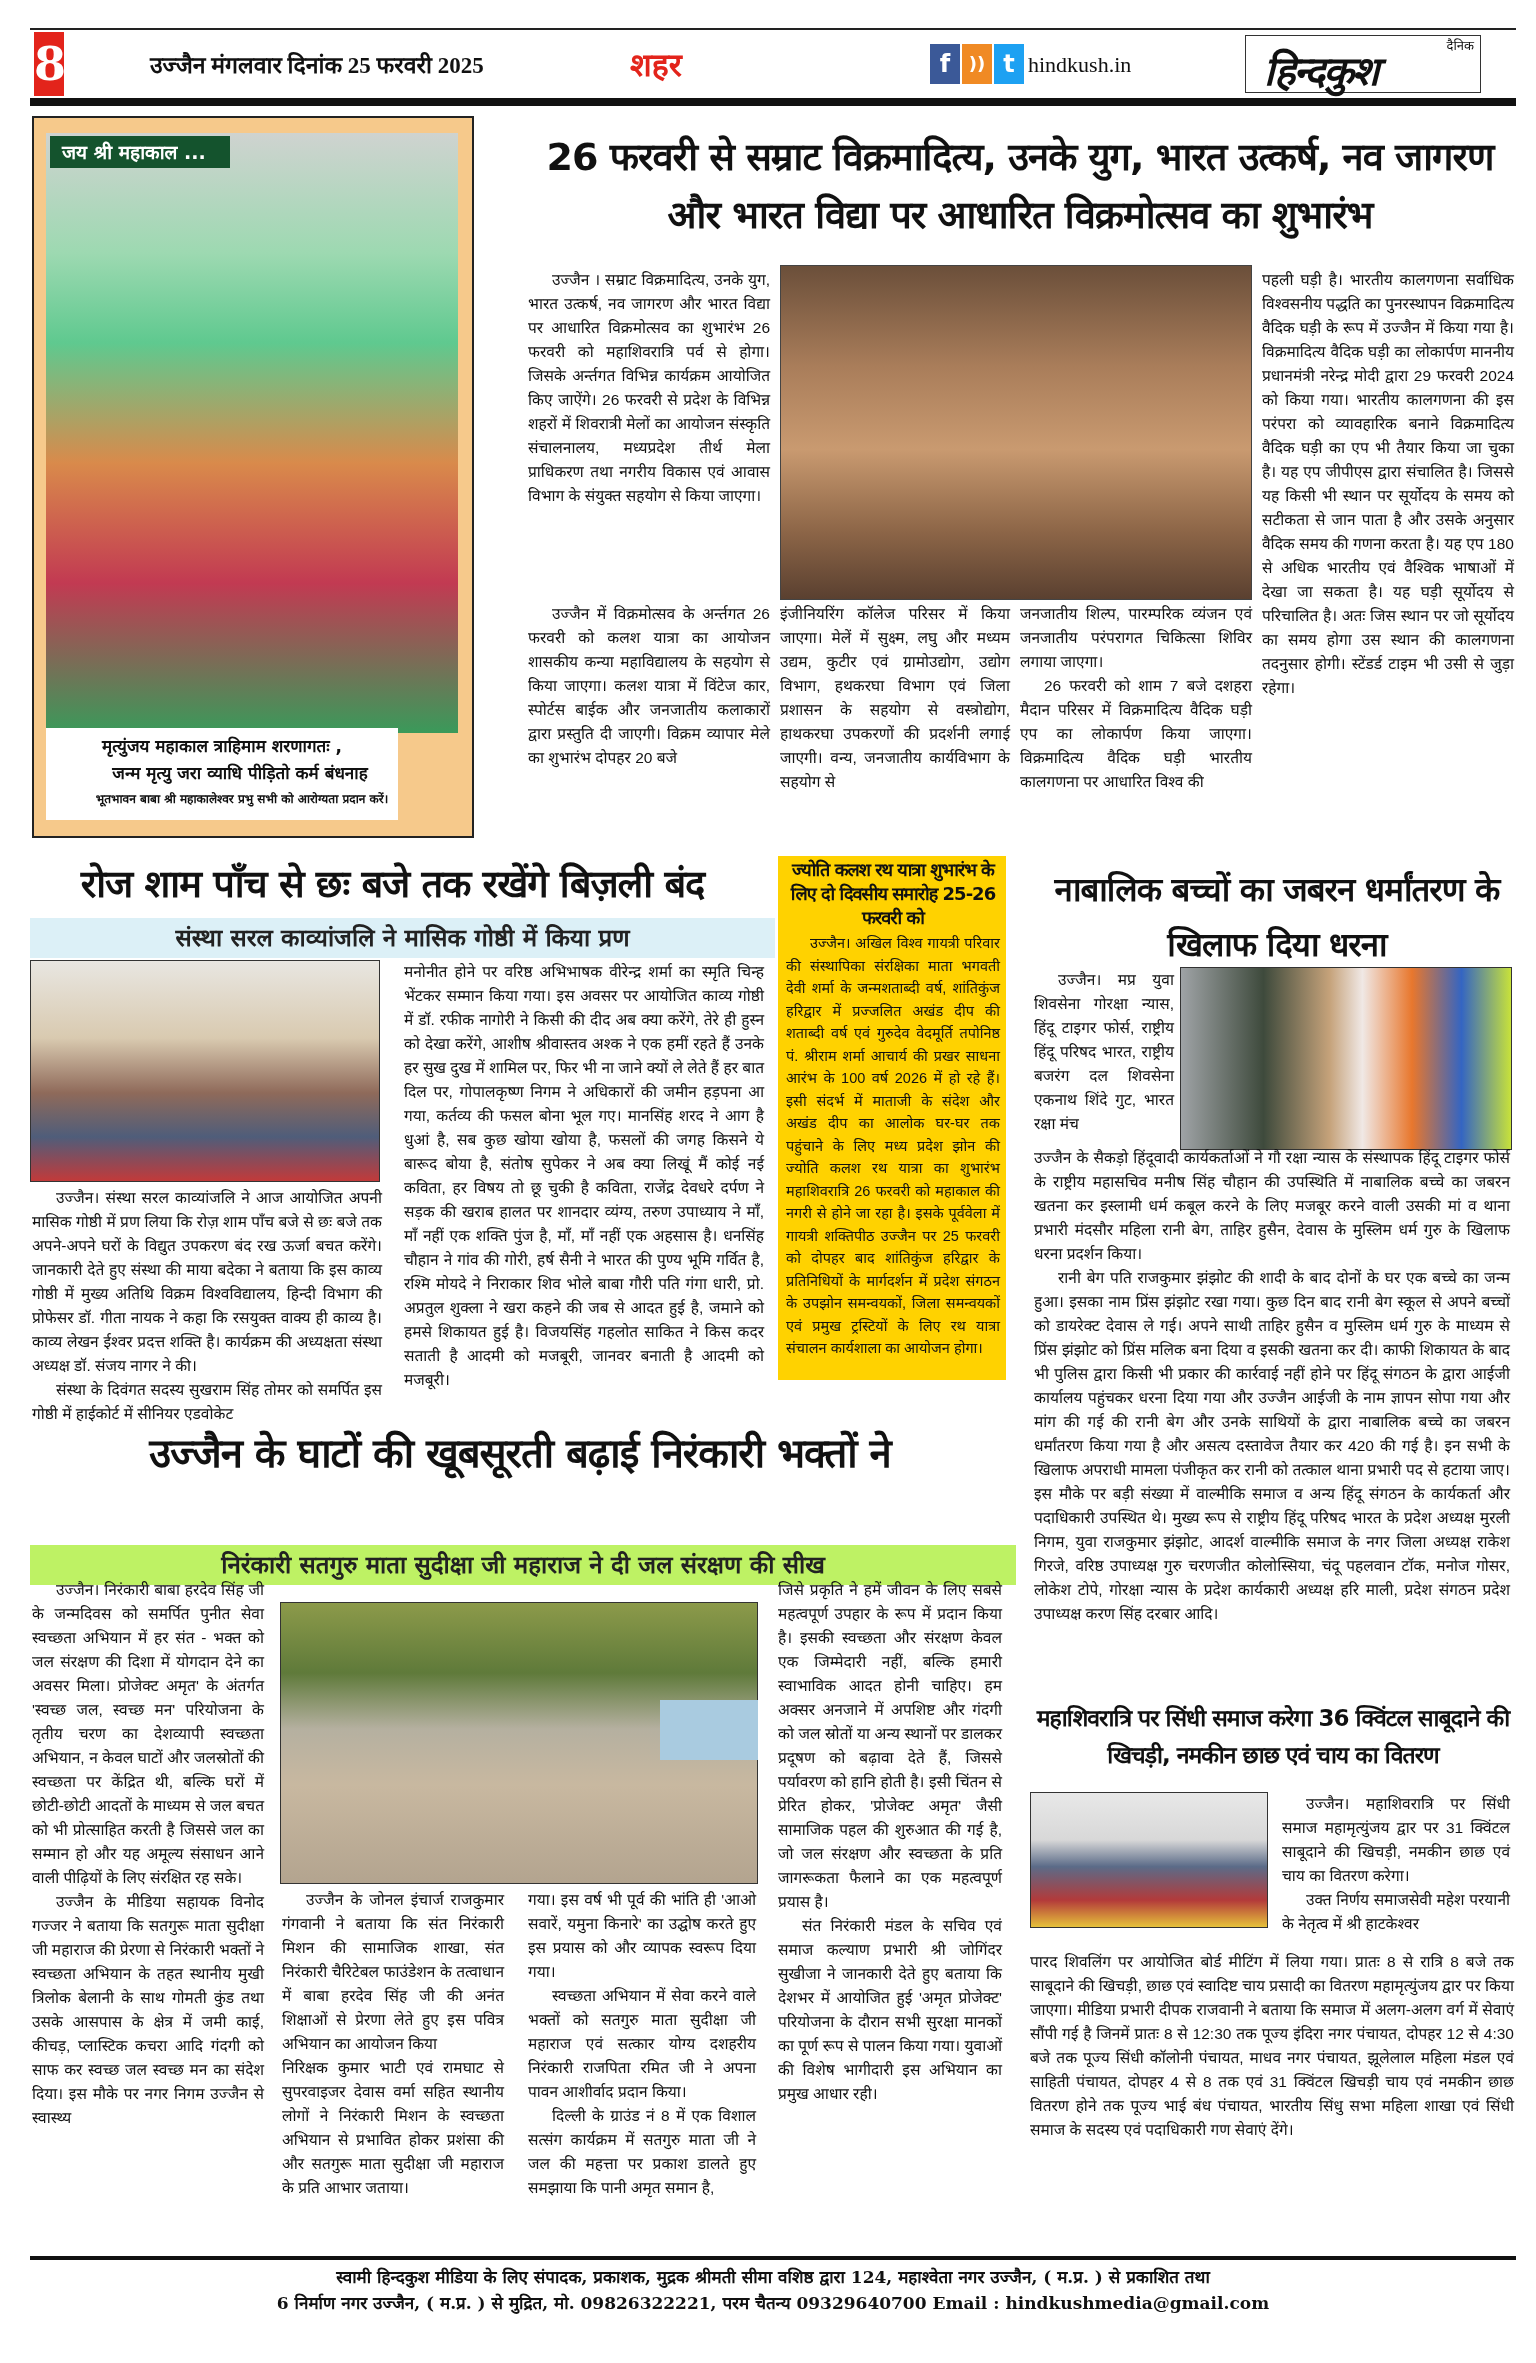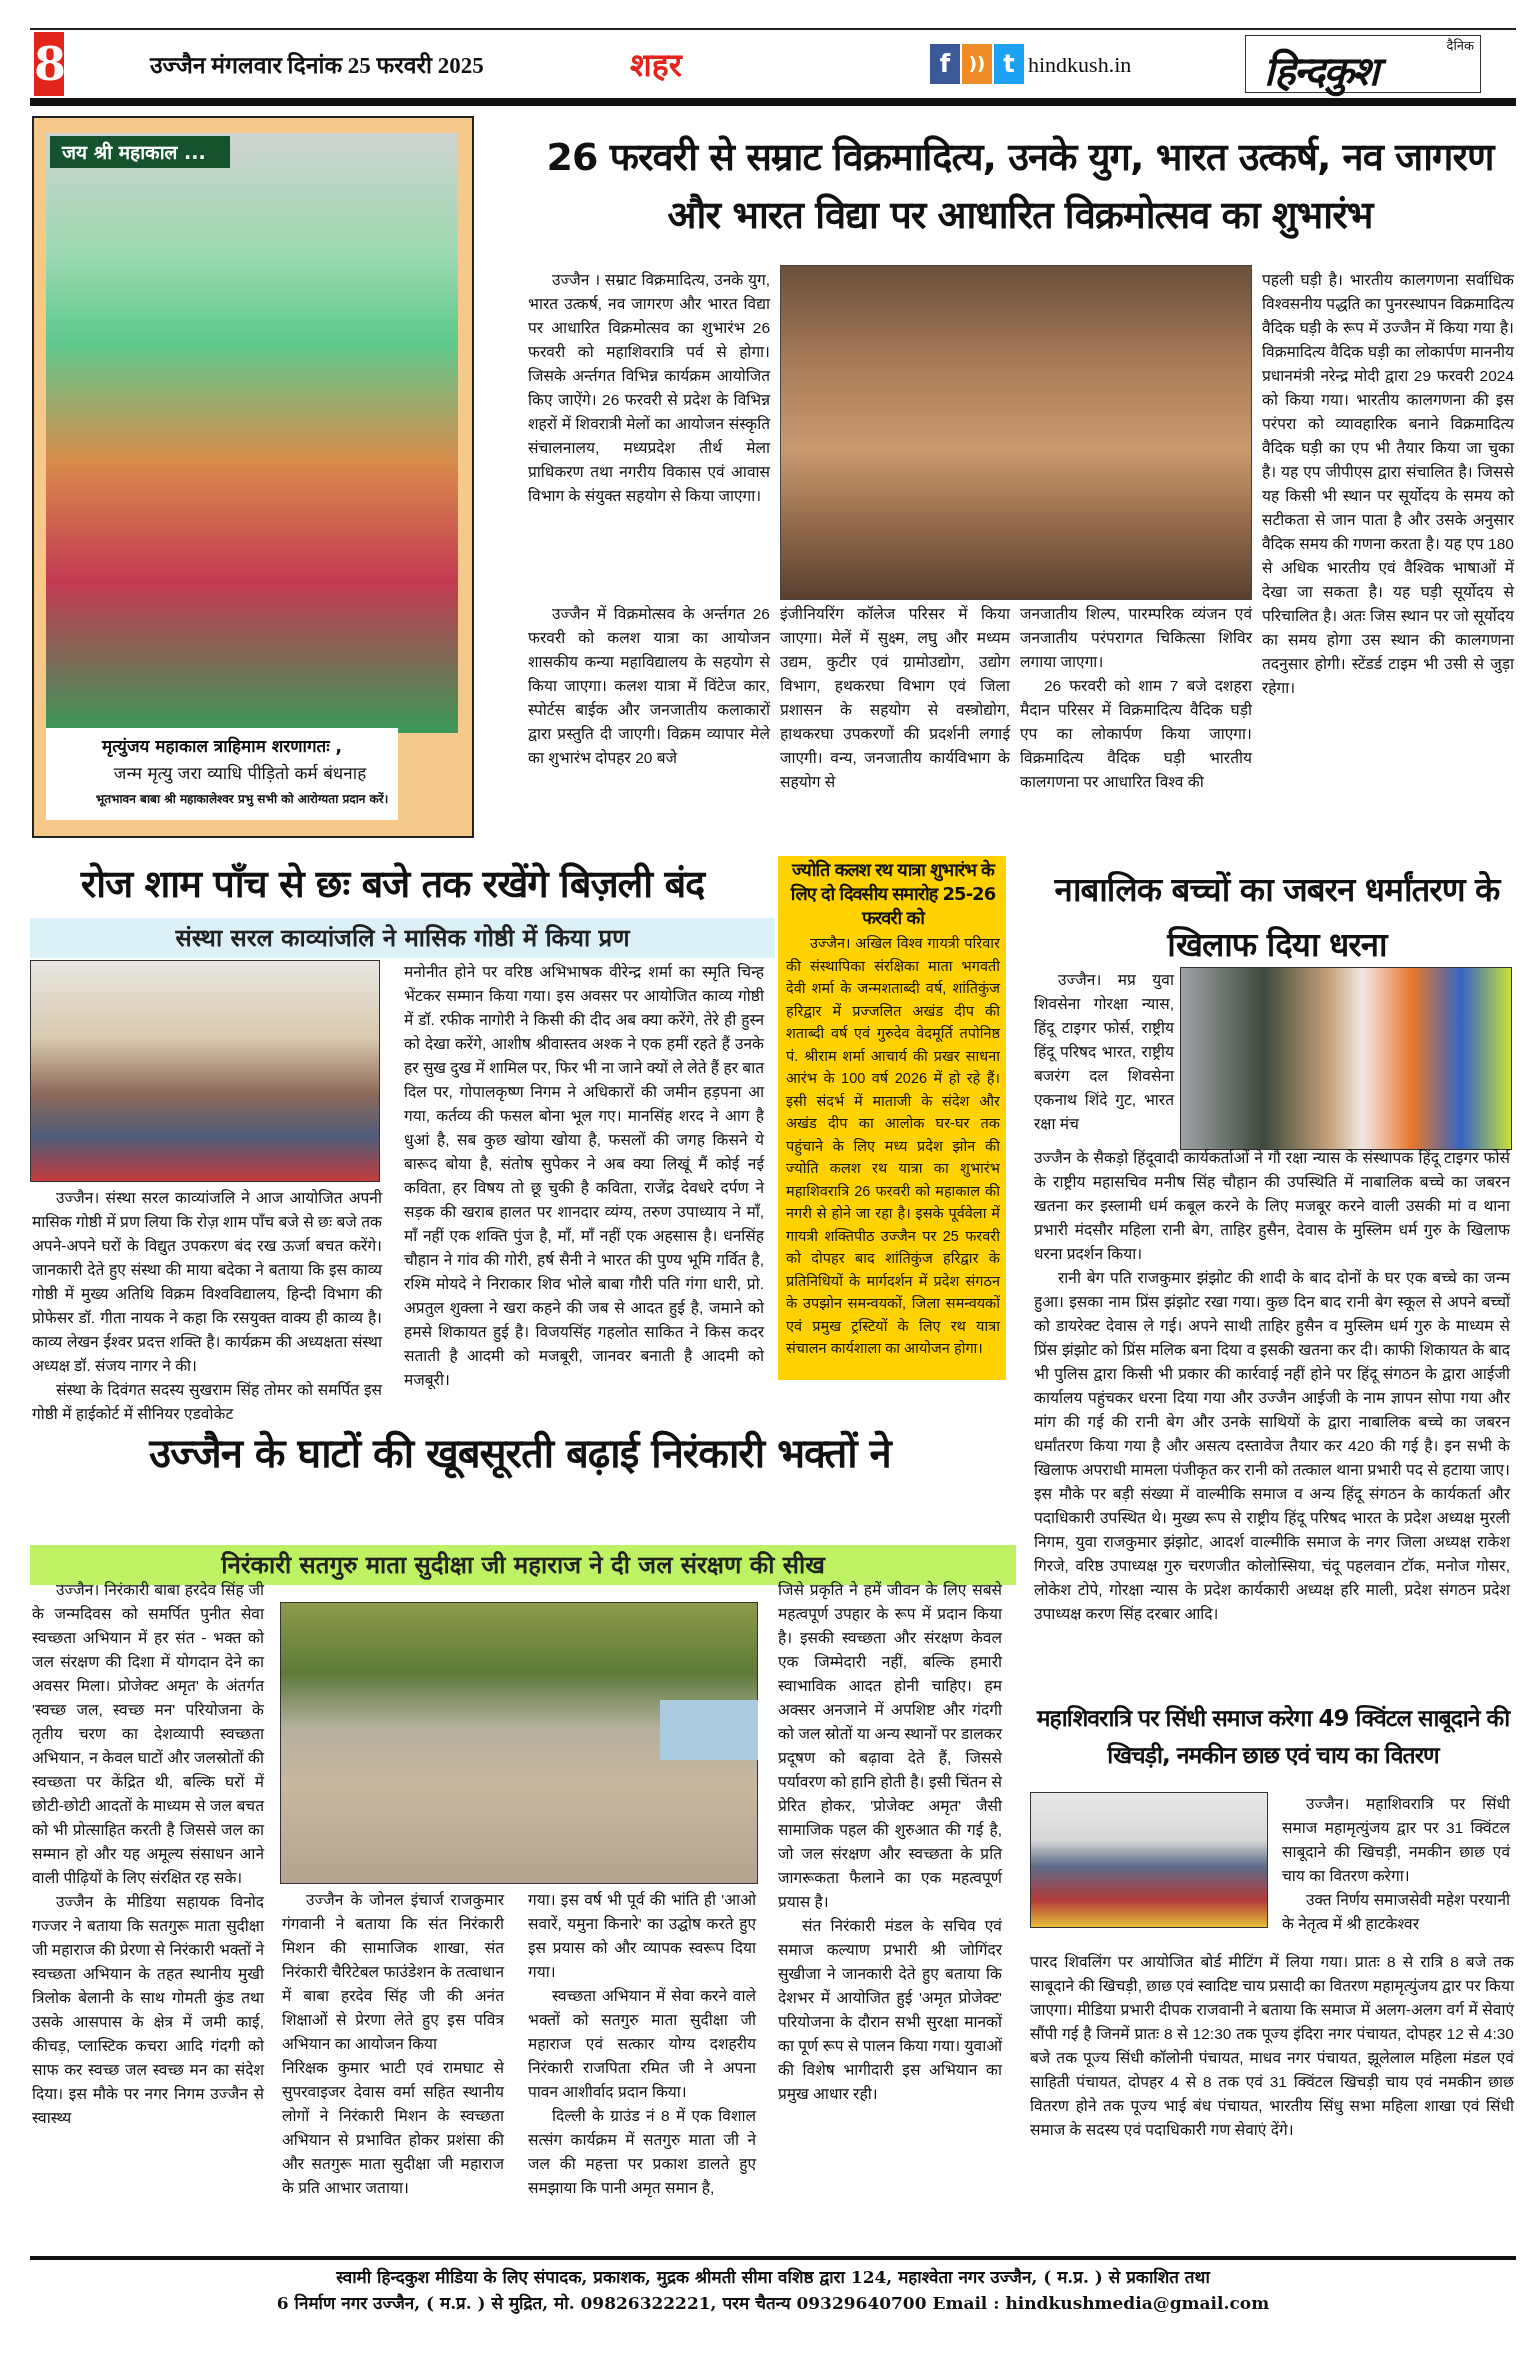--- a/index.html
+++ b/index.html
@@ -24,21 +24,21 @@
   #logo-tag { right: 6px; top: 0px; font-size: 13px; }
   #logo-name { left: 18px; top: 6px; font-size: 40px; font-weight: bold; font-style: italic; font-family: "DejaVu Serif", serif; letter-spacing: -2px; }
   #mast-rule { left: 30px; top: 98px; width: 1486px; height: 8px; background: #111; }
 
   
   #mahakal-box { left: 32px; top: 116px; width: 442px; height: 722px; background: #f6c98b; border: 2px solid #222; }
   #mahakal-photo { left: 46px; top: 133px; width: 412px; height: 600px; background: linear-gradient(180deg,#cfd3d0 0%,#9dd9b1 20%,#5fc98f 35%,#d98a4b 55%,#c23a52 75%,#3a9a5a 100%); }
   #mahakal-tag { left: 50px; top: 136px; width: 180px; height: 32px; background: #14532d; color: #fff; font-size: 19px; line-height: 32px; padding-left: 12px; font-weight: bold; }
   #mahakal-caption { left: 46px; top: 728px; width: 352px; height: 92px; background: #fff; text-align: center; }
   .mk-line1 { font-size: 17px; font-weight: bold; margin-top: 6px; }
-  .mk-line2 { font-size: 17px; font-weight: normal; margin-top: 4px; padding-left: 36px; }
+  .mk-line2 { font-size: 17px; font-weight: bold; margin-top: 4px; padding-left: 36px; }
   .mk-line3 { font-size: 12px; font-weight: bold; margin-top: 6px; padding-left: 40px; }
 
   
   #lead-headline { left: 520px; top: 128px; width: 1000px; font-size: 38px; line-height: 58px; }
   #lead-photo { left: 780px; top: 265px; width: 472px; height: 335px; background: linear-gradient(180deg,#6b4f3a 0%,#a97d5a 30%,#c99a70 55%,#8c6547 80%,#5a4030 100%); border: 1px solid #444; }
   #lead-col1 { left: 528px; top: 268px; width: 242px; }
   #lead-col1b { left: 528px; top: 602px; width: 242px; }
   #lead-col2 { left: 780px; top: 602px; width: 230px; }
   #lead-col3 { left: 1020px; top: 602px; width: 232px; }
   #lead-col4 { left: 1262px; top: 268px; width: 252px; }
@@ -169,21 +169,21 @@
 <div id="nir-col3" class="abs body-text">
   <p style="text-indent:0">गया। इस वर्ष भी पूर्व की भांति ही 'आओ सवारें, यमुना किनारे' का उद्घोष करते हुए इस प्रयास को और व्यापक स्वरूप दिया गया।</p>
   <p>स्वच्छता अभियान में सेवा करने वाले भक्तों को सतगुरु माता सुदीक्षा जी महाराज एवं सत्कार योग्य दशहरीय निरंकारी राजपिता रमित जी ने अपना पावन आशीर्वाद प्रदान किया।</p>
   <p>दिल्ली के ग्राउंड नं 8 में एक विशाल सत्संग कार्यक्रम में सतगुरु माता जी ने जल की महत्ता पर प्रकाश डालते हुए समझाया कि पानी अमृत समान है,</p>
 </div>
 <div id="nir-col4" class="abs body-text">
   <p style="text-indent:0">जिसे प्रकृति ने हमें जीवन के लिए सबसे महत्वपूर्ण उपहार के रूप में प्रदान किया है। इसकी स्वच्छता और संरक्षण केवल एक जिम्मेदारी नहीं, बल्कि हमारी स्वाभाविक आदत होनी चाहिए। हम अक्सर अनजाने में अपशिष्ट और गंदगी को जल स्रोतों या अन्य स्थानों पर डालकर प्रदूषण को बढ़ावा देते हैं, जिससे पर्यावरण को हानि होती है। इसी चिंतन से प्रेरित होकर, 'प्रोजेक्ट अमृत' जैसी सामाजिक पहल की शुरुआत की गई है, जो जल संरक्षण और स्वच्छता के प्रति जागरूकता फैलाने का एक महत्वपूर्ण प्रयास है।</p>
   <p>संत निरंकारी मंडल के सचिव एवं समाज कल्याण प्रभारी श्री जोगिंदर सुखीजा ने जानकारी देते हुए बताया कि देशभर में आयोजित हुई 'अमृत प्रोजेक्ट' परियोजना के दौरान सभी सुरक्षा मानकों का पूर्ण रूप से पालन किया गया। युवाओं की विशेष भागीदारी इस अभियान का प्रमुख आधार रही।</p>
 </div>
 
-<div id="sindhi-head" class="abs head-bold">महाशिवरात्रि पर सिंधी समाज करेगा 49 क्विंटल साबूदाने की खिचड़ी, नमकीन छाछ एवं चाय का वितरण</div>
+<div id="sindhi-head" class="abs head-bold">महाशिवरात्रि पर सिंधी समाज करेगा 36 क्विंटल साबूदाने की खिचड़ी, नमकीन छाछ एवं चाय का वितरण</div>
 <div id="sindhi-photo" class="abs"></div>
 <div id="sindhi-col-a" class="abs body-text">
   <p>उज्जैन। महाशिवरात्रि पर सिंधी समाज महामृत्युंजय द्वार पर 31 क्विंटल साबूदाने की खिचड़ी, नमकीन छाछ एवं चाय का वितरण करेगा।</p>
   <p>उक्त निर्णय समाजसेवी महेश परयानी के नेतृत्व में श्री हाटकेश्वर</p>
 </div>
 <div id="sindhi-col-b" class="abs body-text">
     <p style="text-indent:0">पारद शिवलिंग पर आयोजित बोर्ड मीटिंग में लिया गया। प्रातः 8 से रात्रि 8 बजे तक साबूदाने की खिचड़ी, छाछ एवं स्वादिष्ट चाय प्रसादी का वितरण महामृत्युंजय द्वार पर किया जाएगा। मीडिया प्रभारी दीपक राजवानी ने बताया कि समाज में अलग-अलग वर्ग में सेवाएं सौंपी गई है जिनमें प्रातः 8 से 12:30 तक पूज्य इंदिरा नगर पंचायत, दोपहर 12 से 4:30 बजे तक पूज्य सिंधी कॉलोनी पंचायत, माधव नगर पंचायत, झूलेलाल महिला मंडल एवं साहिती पंचायत, दोपहर 4 से 8 तक एवं 31 क्विंटल खिचड़ी चाय एवं नमकीन छाछ वितरण होने तक पूज्य भाई बंध पंचायत, भारतीय सिंधु सभा महिला शाखा एवं सिंधी समाज के सदस्य एवं पदाधिकारी गण सेवाएं देंगे।</p>
   </div>
 
 <div id="footer-rule" class="abs"></div>

